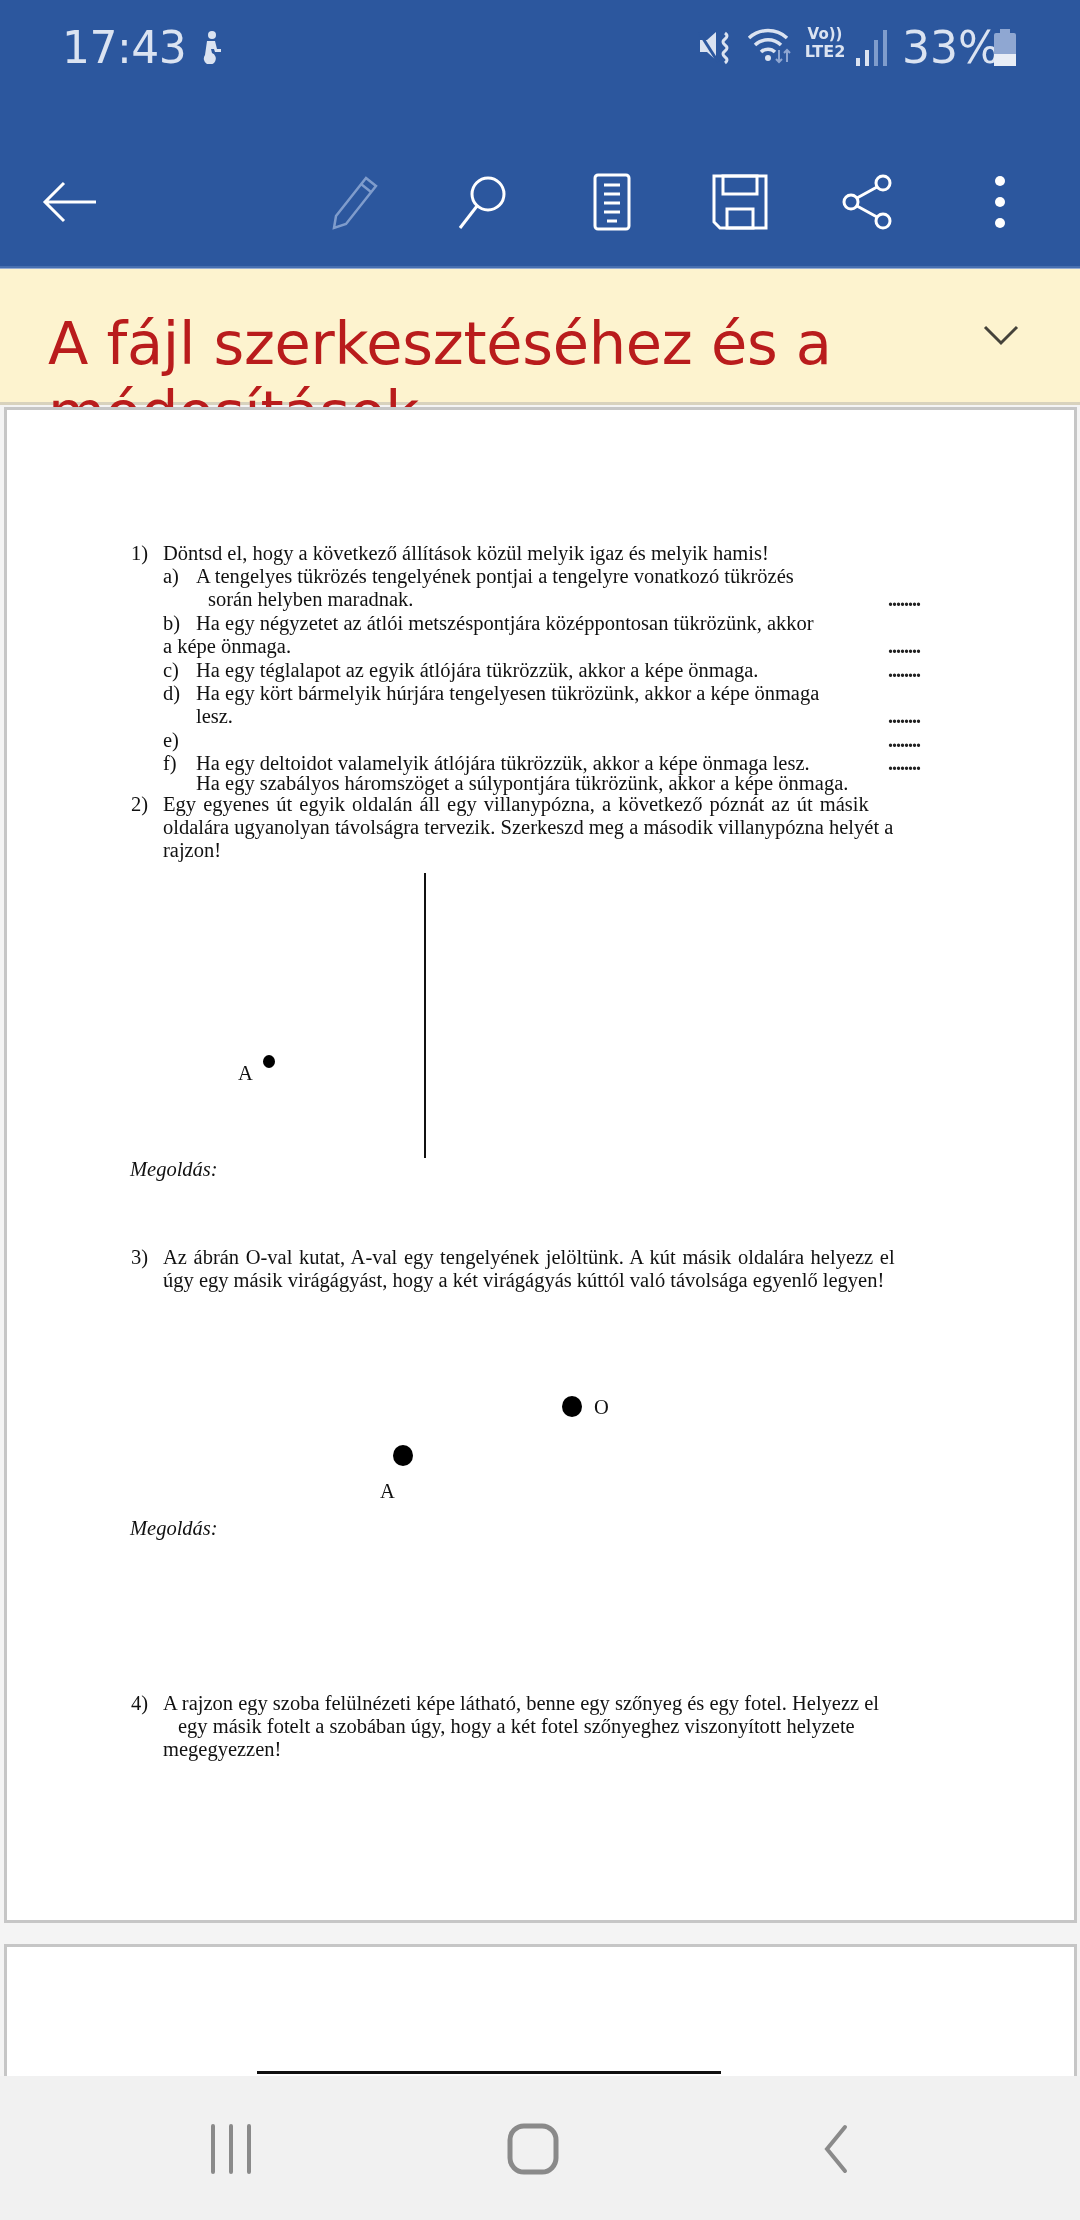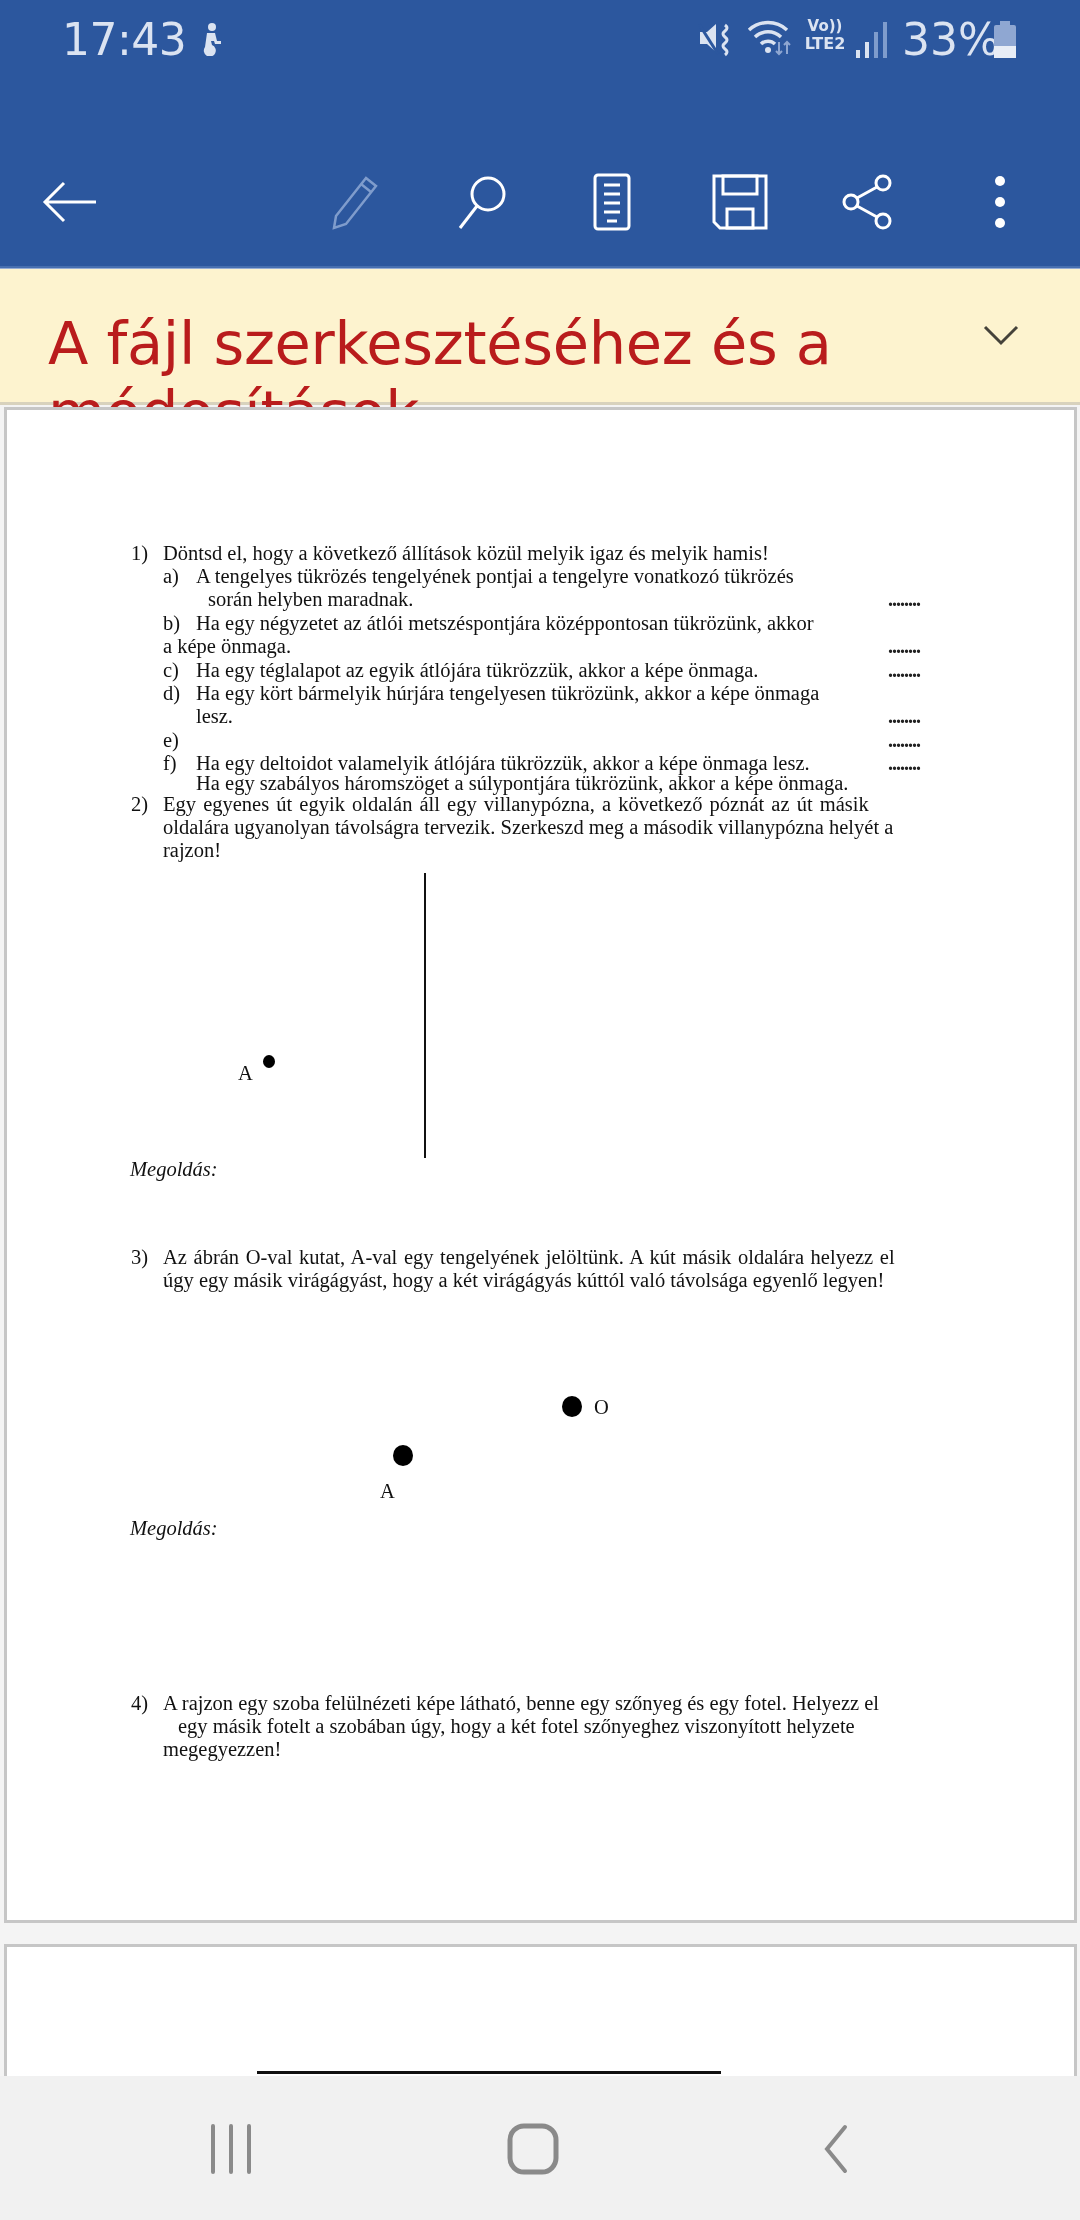--- a/index.html
+++ b/index.html
@@ -4,21 +4,21 @@
 <style>
   html, body { margin:0; padding:0; }
   body {
     width:1080px; height:2220px; position:relative; overflow:hidden;
     background:#f4f4f4;
     font-family:"Liberation Sans", sans-serif;
   }
   .abs { position:absolute; }
   
   .appbar { position:absolute; left:0; top:0; width:1080px; height:268px; background:#2c579e; }
-  .statusbar { position:absolute; left:0; top:4px; width:916px; height:75px; color:#dfe6f3; }
+  .statusbar { position:absolute; left:0; top:12px; width:916px; height:75px; color:#dfe6f3; }
   .status-time { position:absolute; left:62px; top:10px; font-size:44px; letter-spacing:-0.5px; font-family:"DejaVu Sans", sans-serif; font-weight:normal; color:#dbe3f1; }
   .status-battery-text { position:absolute; left:902px; top:10px; font-size:44px; font-family:"DejaVu Sans", sans-serif; color:#dbe3f1; }
   .doc-title { position:absolute; left:0; top:80px; width:1080px; text-align:center; font-size:37px; color:#ffffff; font-family:"DejaVu Sans", sans-serif; }
   .toolbar-btn { position:absolute; top:170px; width:64px; height:64px; display:flex; align-items:center; justify-content:center; }
   .toolbar-btn svg { display:block; }
   .appbar-shadow { position:absolute; left:0; top:266px; width:1080px; height:3px; background:#5a7fbd; opacity:.6; }
 
   
   .banner { position:absolute; left:0; top:269px; width:1080px; height:136px; background:#fdf3cf; border-bottom:3px solid #d8d2bd; box-sizing:border-box; }
   .banner-text { position:absolute; left:48px; top:40px; font-size:59px; color:#b91c1c; font-family:"DejaVu Sans", sans-serif; letter-spacing:-0.3px; }

